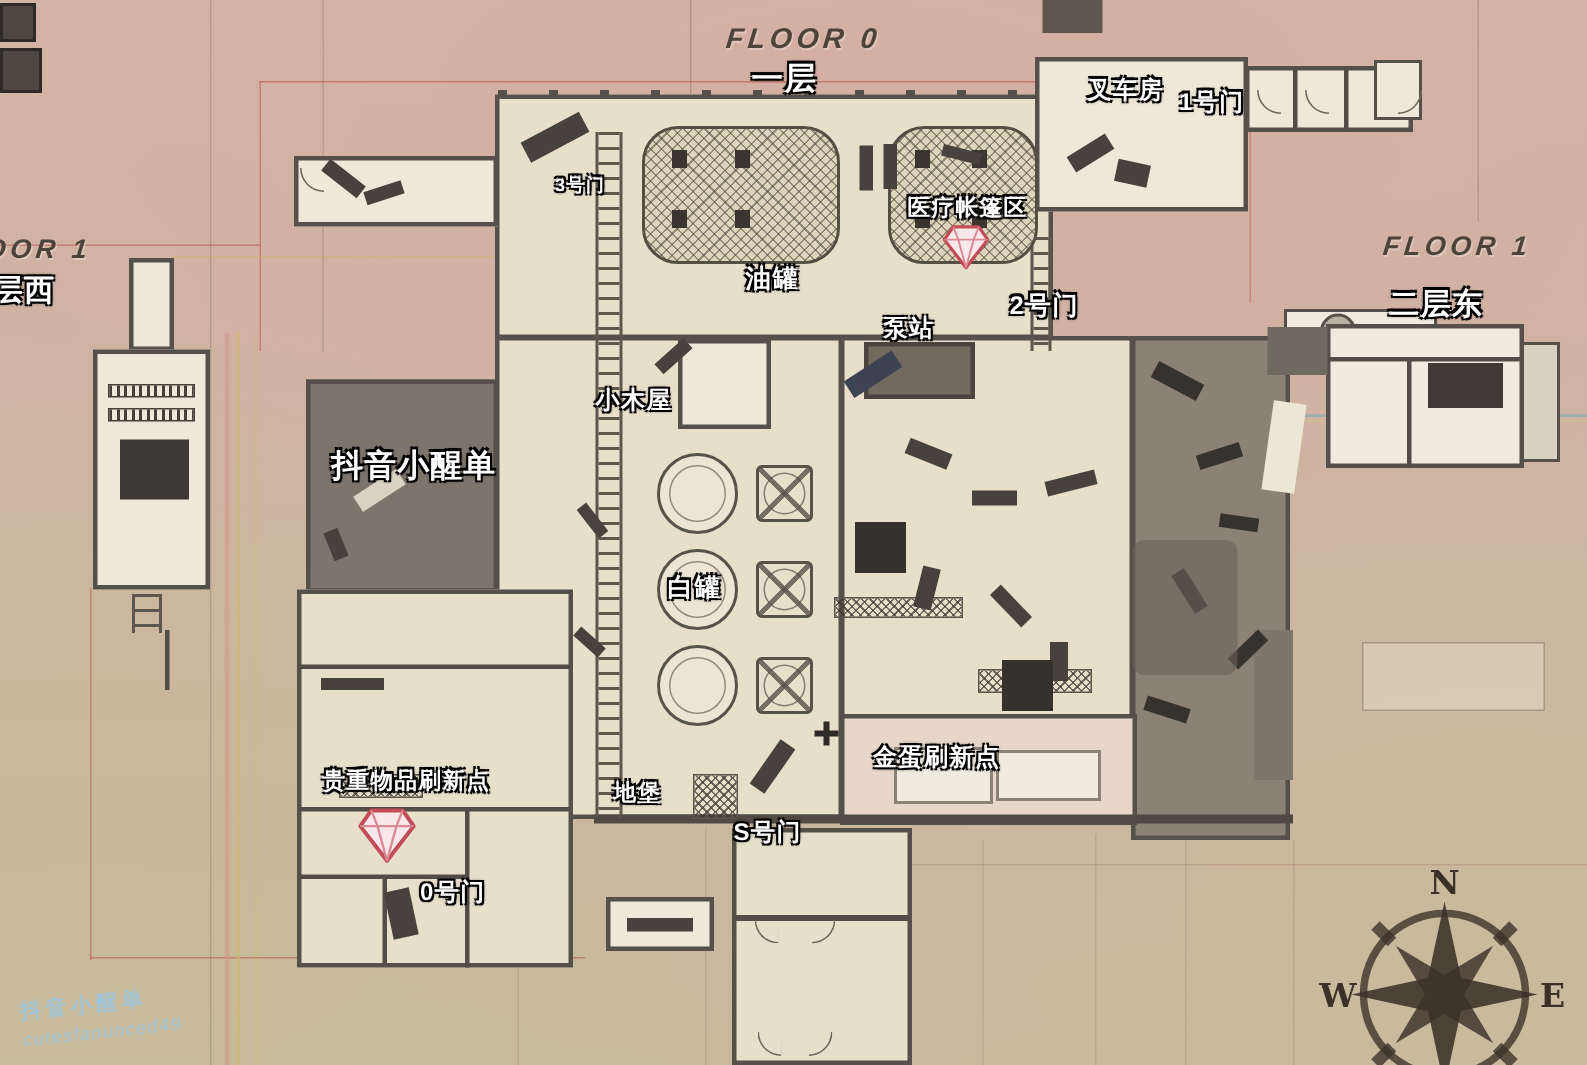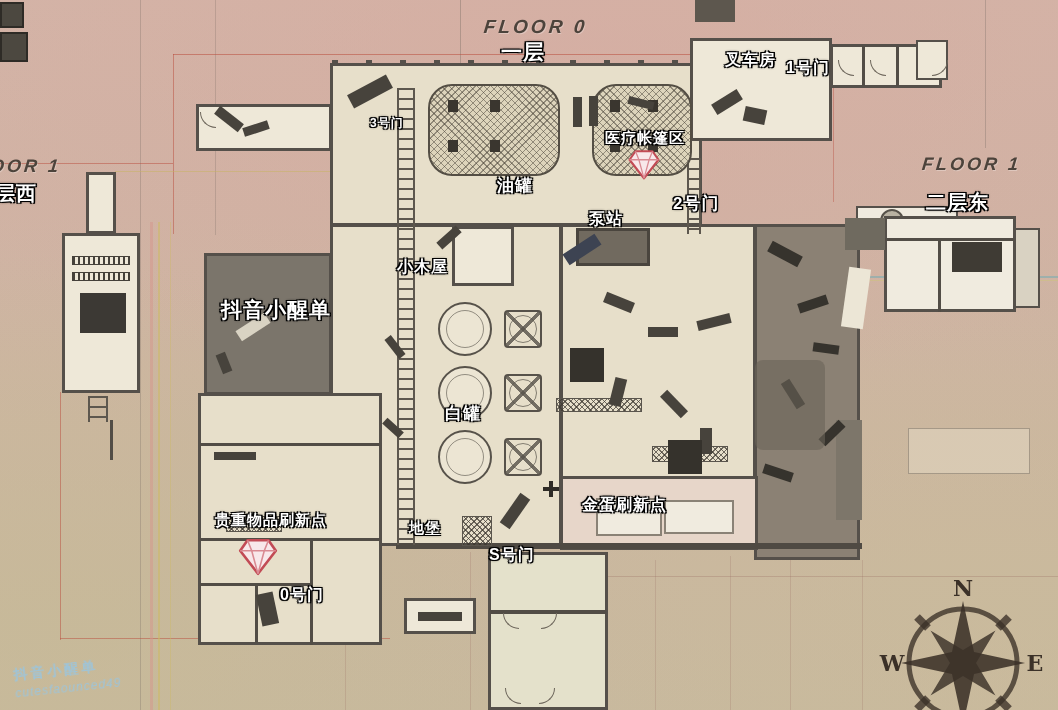--- a/index.html
+++ b/index.html
@@ -225,21 +225,21 @@
 
   <div class="lbl" style="left:725px;top:50px;font-size:16px">叉车房</div>
   <div class="lbl" style="left:786px;top:58px;font-size:16px">1号门</div>
   <div class="lbl" style="left:370px;top:115px;font-size:12px">3号门</div>
   <div class="lbl" style="left:605px;top:129px;font-size:15px">医疗帐篷区</div>
   <div class="lbl" style="left:497px;top:174px;font-size:17px">油罐</div>
   <div class="lbl" style="left:589px;top:209px;font-size:16px">泵站</div>
   <div class="lbl" style="left:673px;top:192px;font-size:17px">2号门</div>
   <div class="lbl" style="left:397px;top:257px;font-size:16px">小木屋</div>
   <div class="lbl" style="left:221px;top:296px;font-size:21px">抖音小醒单</div>
-  <div class="lbl" style="left:445px;top:402px;font-size:17px">白罐</div>
+  <div class="lbl" style="left:445px;top:380px;font-size:17px">白罐</div>
   <div class="lbl" style="left:582px;top:495px;font-size:16px">金蛋刷新点</div>
   <div class="lbl" style="left:409px;top:519px;font-size:15px">地堡</div>
   <div class="lbl" style="left:489px;top:545px;font-size:16px">S号门</div>
   <div class="lbl" style="left:215px;top:511px;font-size:15px">贵重物品刷新点</div>
   <div class="lbl" style="left:280px;top:585px;font-size:16px">0号门</div>
 
   <svg id="compass" width="170" height="170" viewBox="0 0 170 170">
     <circle cx="85" cy="85" r="54" fill="none" stroke="#3b3128" stroke-width="5" opacity=".78"></circle>
     <line x1="120" y1="50" x2="131" y2="39" stroke="#3b3128" stroke-width="8" opacity=".78"></line>
     <line x1="50" y1="50" x2="39" y2="39" stroke="#3b3128" stroke-width="8" opacity=".78"></line>

